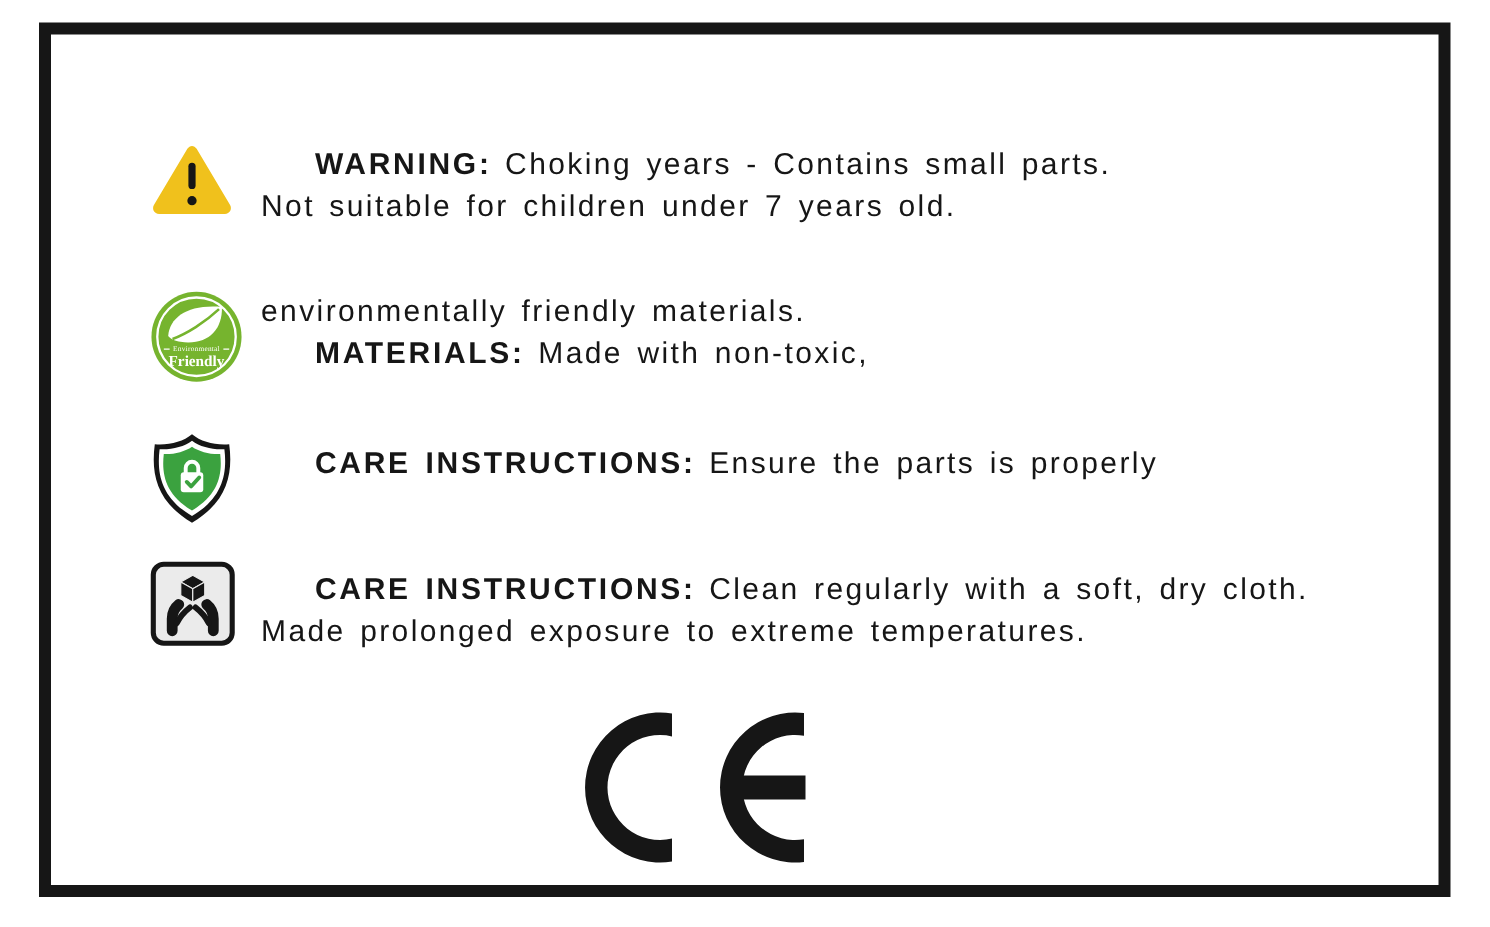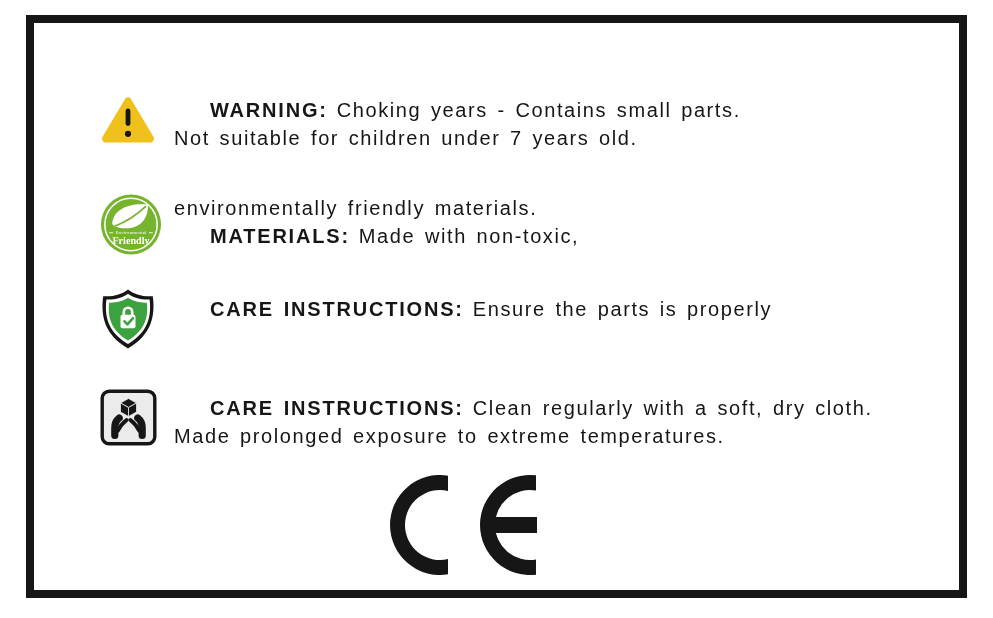--- a/index.html
+++ b/index.html
@@ -113,21 +113,21 @@
         <path d="M23.8 27.5 v-3.5 a4.2 4.2 0 0 1 8.4 0 V27.5" fill="none" stroke="#ffffff" stroke-width="2.6"></path>
         <rect x="20.5" y="26.8" width="15" height="13.4" rx="2" fill="#ffffff"></rect>
         <path d="M24.5 33.3 l2.9 3 l5.4 -6" fill="none" stroke="var(--shield)" stroke-width="2.6" stroke-linecap="round" stroke-linejoin="round"></path>
       </svg>
     </div>
     <div class="text-block" style="padding-top:9px">
       <div class="line"><span class="label">CARE INSTRUCTIONS:</span><span>Ensure the parts is properly</span></div>
     </div>
   </section>
 
-  <section class="row" style="top:386px">
+  <section class="row" style="top:371px">
     <div class="icon-box" style="padding-top:3px">
       <svg width="57" height="57" viewBox="0 0 57 57">
         <rect x="2.2" y="2.2" width="52.6" height="52.6" rx="7" fill="var(--carebg)" stroke="var(--ink)" stroke-width="3.4"></rect>
         <g fill="var(--ink)" stroke="var(--carebg)" stroke-width="0.8">
           <path d="M28.5 9.5 L36.5 14 L28.5 18.5 L20.5 14 Z"></path>
           <path d="M20.5 14 L28.5 18.5 L28.5 27.5 L20.5 23 Z"></path>
           <path d="M36.5 14 L28.5 18.5 L28.5 27.5 L36.5 23 Z"></path>
         </g>
         <g stroke="var(--ink)" fill="none" stroke-linecap="round">
           <path d="M14.8 46.5 V38.5 Q14.8 32.5 19.2 29" stroke-width="7.2"></path>

